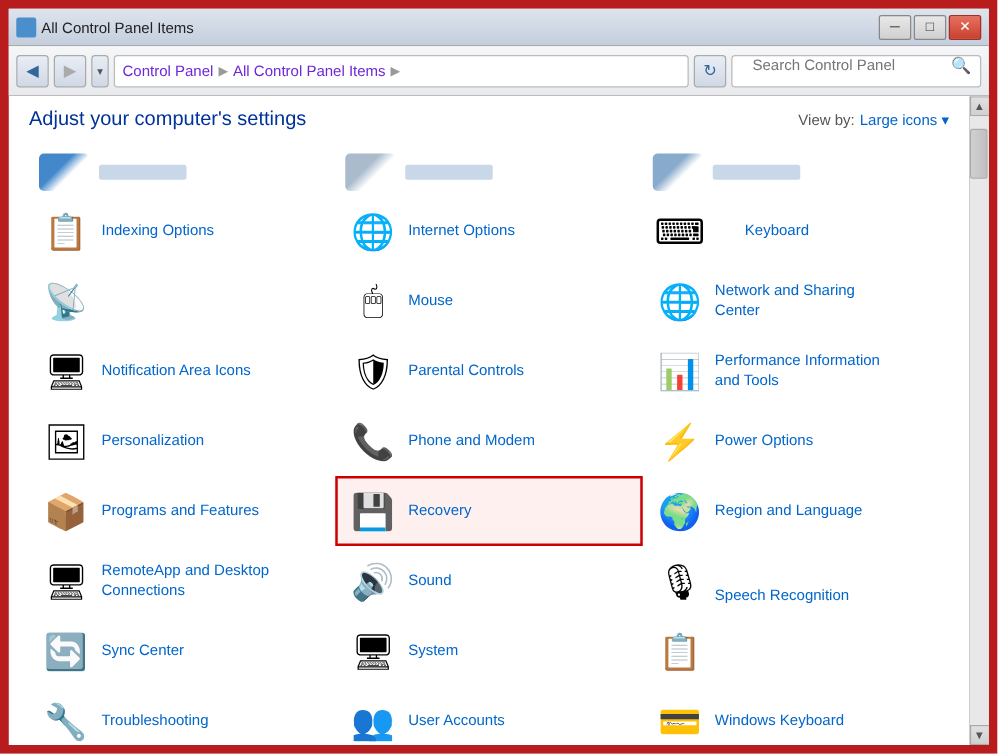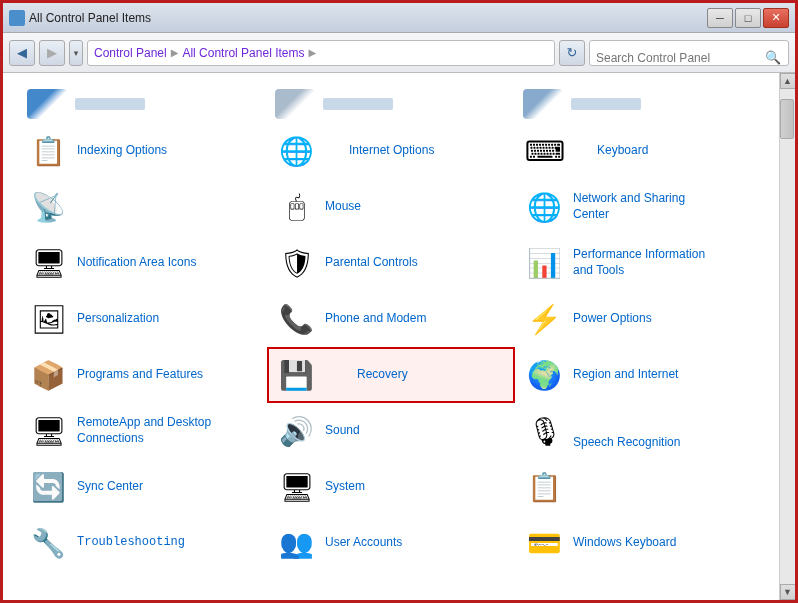--- a/index.html
+++ b/index.html
@@ -8,21 +8,21 @@
       background: #fff;
       width: 798px;
       height: 603px;
       overflow: hidden;
     }
 
     
     .window {
       width: 798px;
       height: 603px;
-      border: 3px solid #b91c1c;
+      border: 7px solid #b91c1c;
       display: flex;
       flex-direction: column;
       background: #f0f0f0;
     }
 
     .title-bar {
       height: 30px;
       background: linear-gradient(to bottom, #dde4ed, #c5cedd);
       display: flex;
       align-items: center;
@@ -127,23 +127,23 @@
       color: #6d28d9;
       cursor: pointer;
     }
 
     .search-box {
       width: 200px;
       height: 26px;
       border: 1px solid #bbb;
       border-radius: 3px;
       display: flex;
-      align-items: flex-end;
+      align-items: flex-start;
       background: white;
-      padding: 0 6px;
+      padding: 0 16px;
       gap: 4px;
     }
 
     .search-input {
       border: none;
       outline: none;
       font-size: 12px;
       color: #999;
       flex: 1;
       background: transparent;
@@ -349,20 +349,27 @@
     <div class="search-box">
       <input class="search-input" type="text" placeholder="Search Control Panel" style="">
       <span class="search-icon">🔍</span>
     </div>
   </div>
 
   <div class="main-area">
 
     <div class="content-area">
 
+      <div class="content-header">
+        <span class="content-title">Adjust your computer's settings</span>
+        <div class="view-by">
+          <span class="view-by-label">View by:</span>
+          <span class="view-by-value">Large icons ▾</span>
+        </div>
+      </div>
 
       <div style="display:grid; grid-template-columns: repeat(3, 1fr); height: 38px; overflow: hidden; margin-bottom: 2px;">
         <div class="partial-item">
           <div class="partial-icon"></div>
           <div class="partial-label"></div>
         </div>
         <div class="partial-item">
           <div class="partial-icon2"></div>
           <div class="partial-label"></div>
         </div>
@@ -372,21 +379,21 @@
         </div>
       </div>
 
       <div class="items-grid" id="items-grid">
       <div class="grid-item">
             <div class="item-icon">📋</div>
             <span class="item-label" style="white-space: pre-line;">Indexing Options</span>
           </div>
           <div class="grid-item">
             <div class="item-icon">🌐</div>
-            <span class="item-label" style="white-space: pre-line; margin-left: 24px;">Internet Options</span>
+            <span class="item-label" style="white-space: pre-line;">Internet Options</span>
           </div>
           <div class="grid-item">
             <div class="item-icon">⌨</div>
             <span class="item-label" style="white-space: pre-line; margin-left: 24px;">Keyboard</span>
           </div>
           <div class="grid-item">
             <div class="item-icon">📡</div>
           </div>
           <div class="grid-item">
             <div class="item-icon">🖱</div>
@@ -421,25 +428,25 @@
           <div class="grid-item">
             <div class="item-icon">⚡</div>
             <span class="item-label" style="white-space: pre-line;">Power Options</span>
           </div>
           <div class="grid-item">
             <div class="item-icon">📦</div>
             <span class="item-label" style="white-space: pre-line;">Programs and Features</span>
           </div>
           <div class="grid-item highlighted">
             <div class="item-icon">💾</div>
-            <span class="item-label" style="white-space: pre-line; margin-left: 32px;">Recovery</span>
+            <span class="item-label" style="white-space: pre-line;">Recovery</span>
           </div>
           <div class="grid-item">
             <div class="item-icon">🌍</div>
-            <span class="item-label" style="white-space: pre-line;">Region and Internet</span>
+            <span class="item-label" style="white-space: pre-line;">Region and Language</span>
           </div>
           <div class="grid-item">
             <div class="item-icon">🖥</div>
             <span class="item-label" style="white-space: pre-line;">RemoteApp and Desktop
 Connections</span>
           </div>
           <div class="grid-item">
             <div class="item-icon">🔊</div>
             <span class="item-label" style="white-space: pre-line;">Sound</span>
           </div>
@@ -453,21 +460,21 @@
           </div>
           <div class="grid-item">
             <div class="item-icon">🖥</div>
             <span class="item-label" style="white-space: pre-line;">System</span>
           </div>
           <div class="grid-item">
             <div class="item-icon">📋</div>
           </div>
           <div class="grid-item">
             <div class="item-icon">🔧</div>
-            <span class="item-label" style="white-space: pre-line; font-family: Liberation Mono, monospace;">Troubleshooting</span>
+            <span class="item-label" style="white-space: pre-line;">Troubleshooting</span>
           </div>
           <div class="grid-item">
             <div class="item-icon">👥</div>
             <span class="item-label" style="white-space: pre-line;">User Accounts</span>
           </div>
           <div class="grid-item">
             <div class="item-icon">💳</div>
             <span class="item-label" style="white-space: pre-line;">Windows Keyboard</span>
           </div>
           <div class="grid-item"></div>

